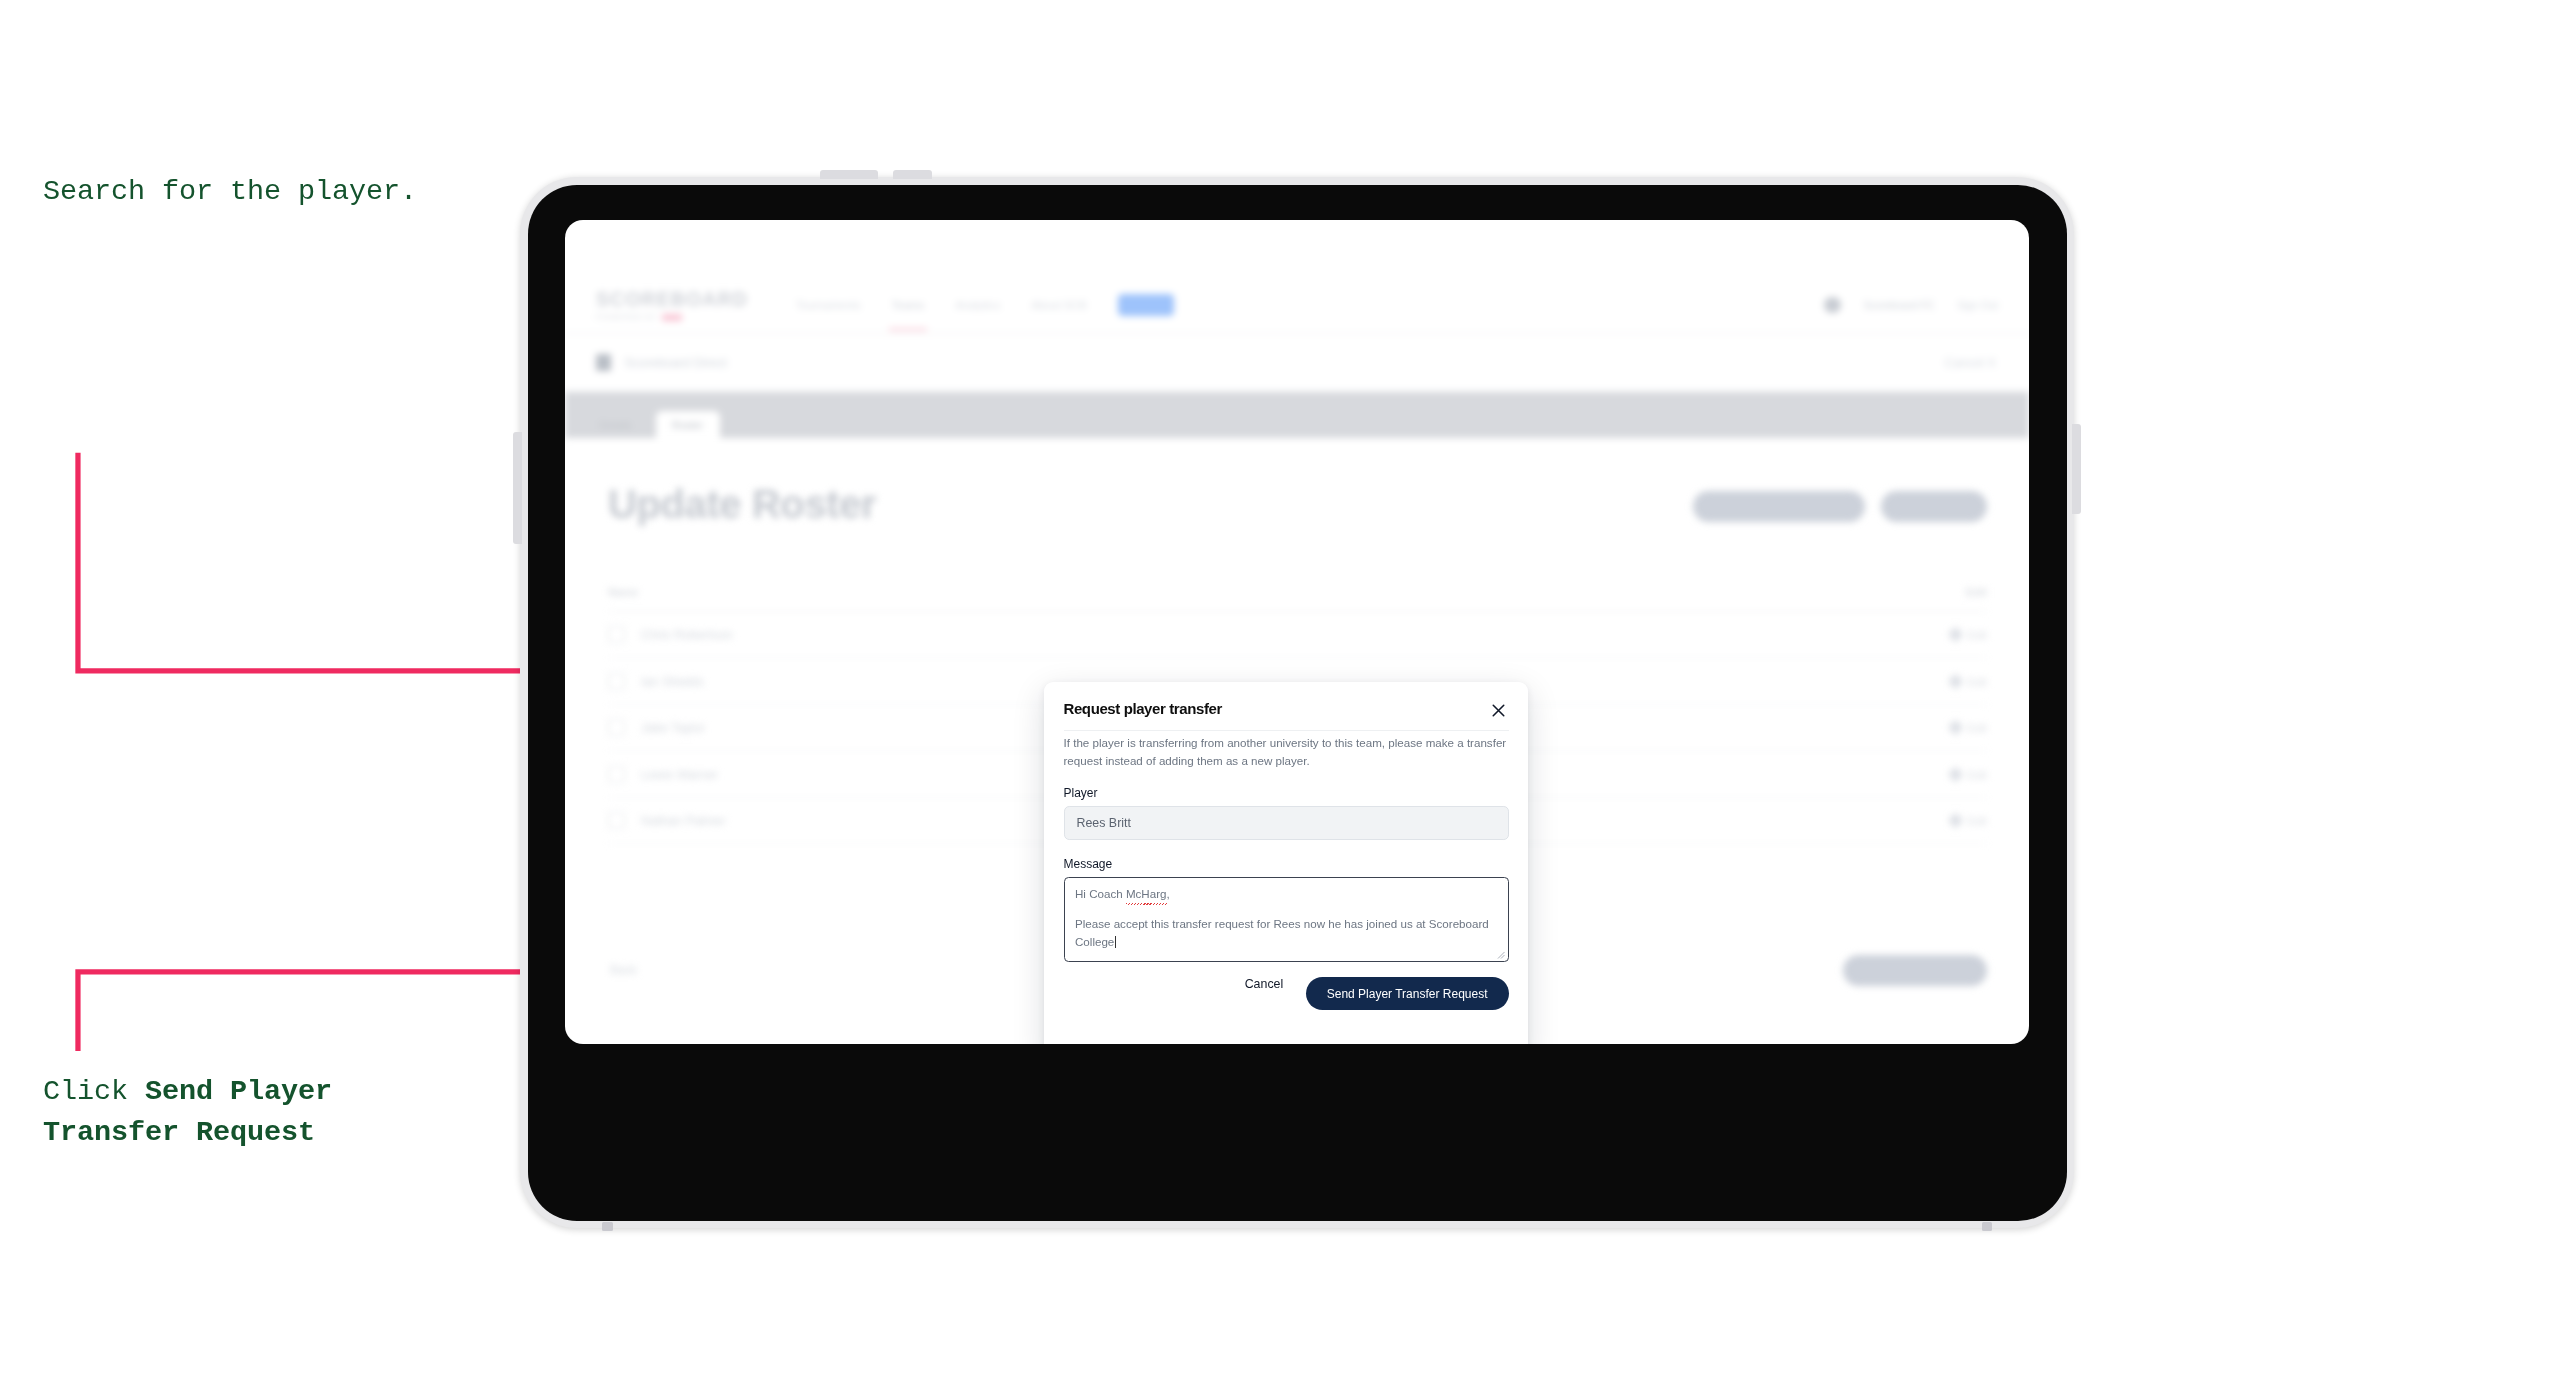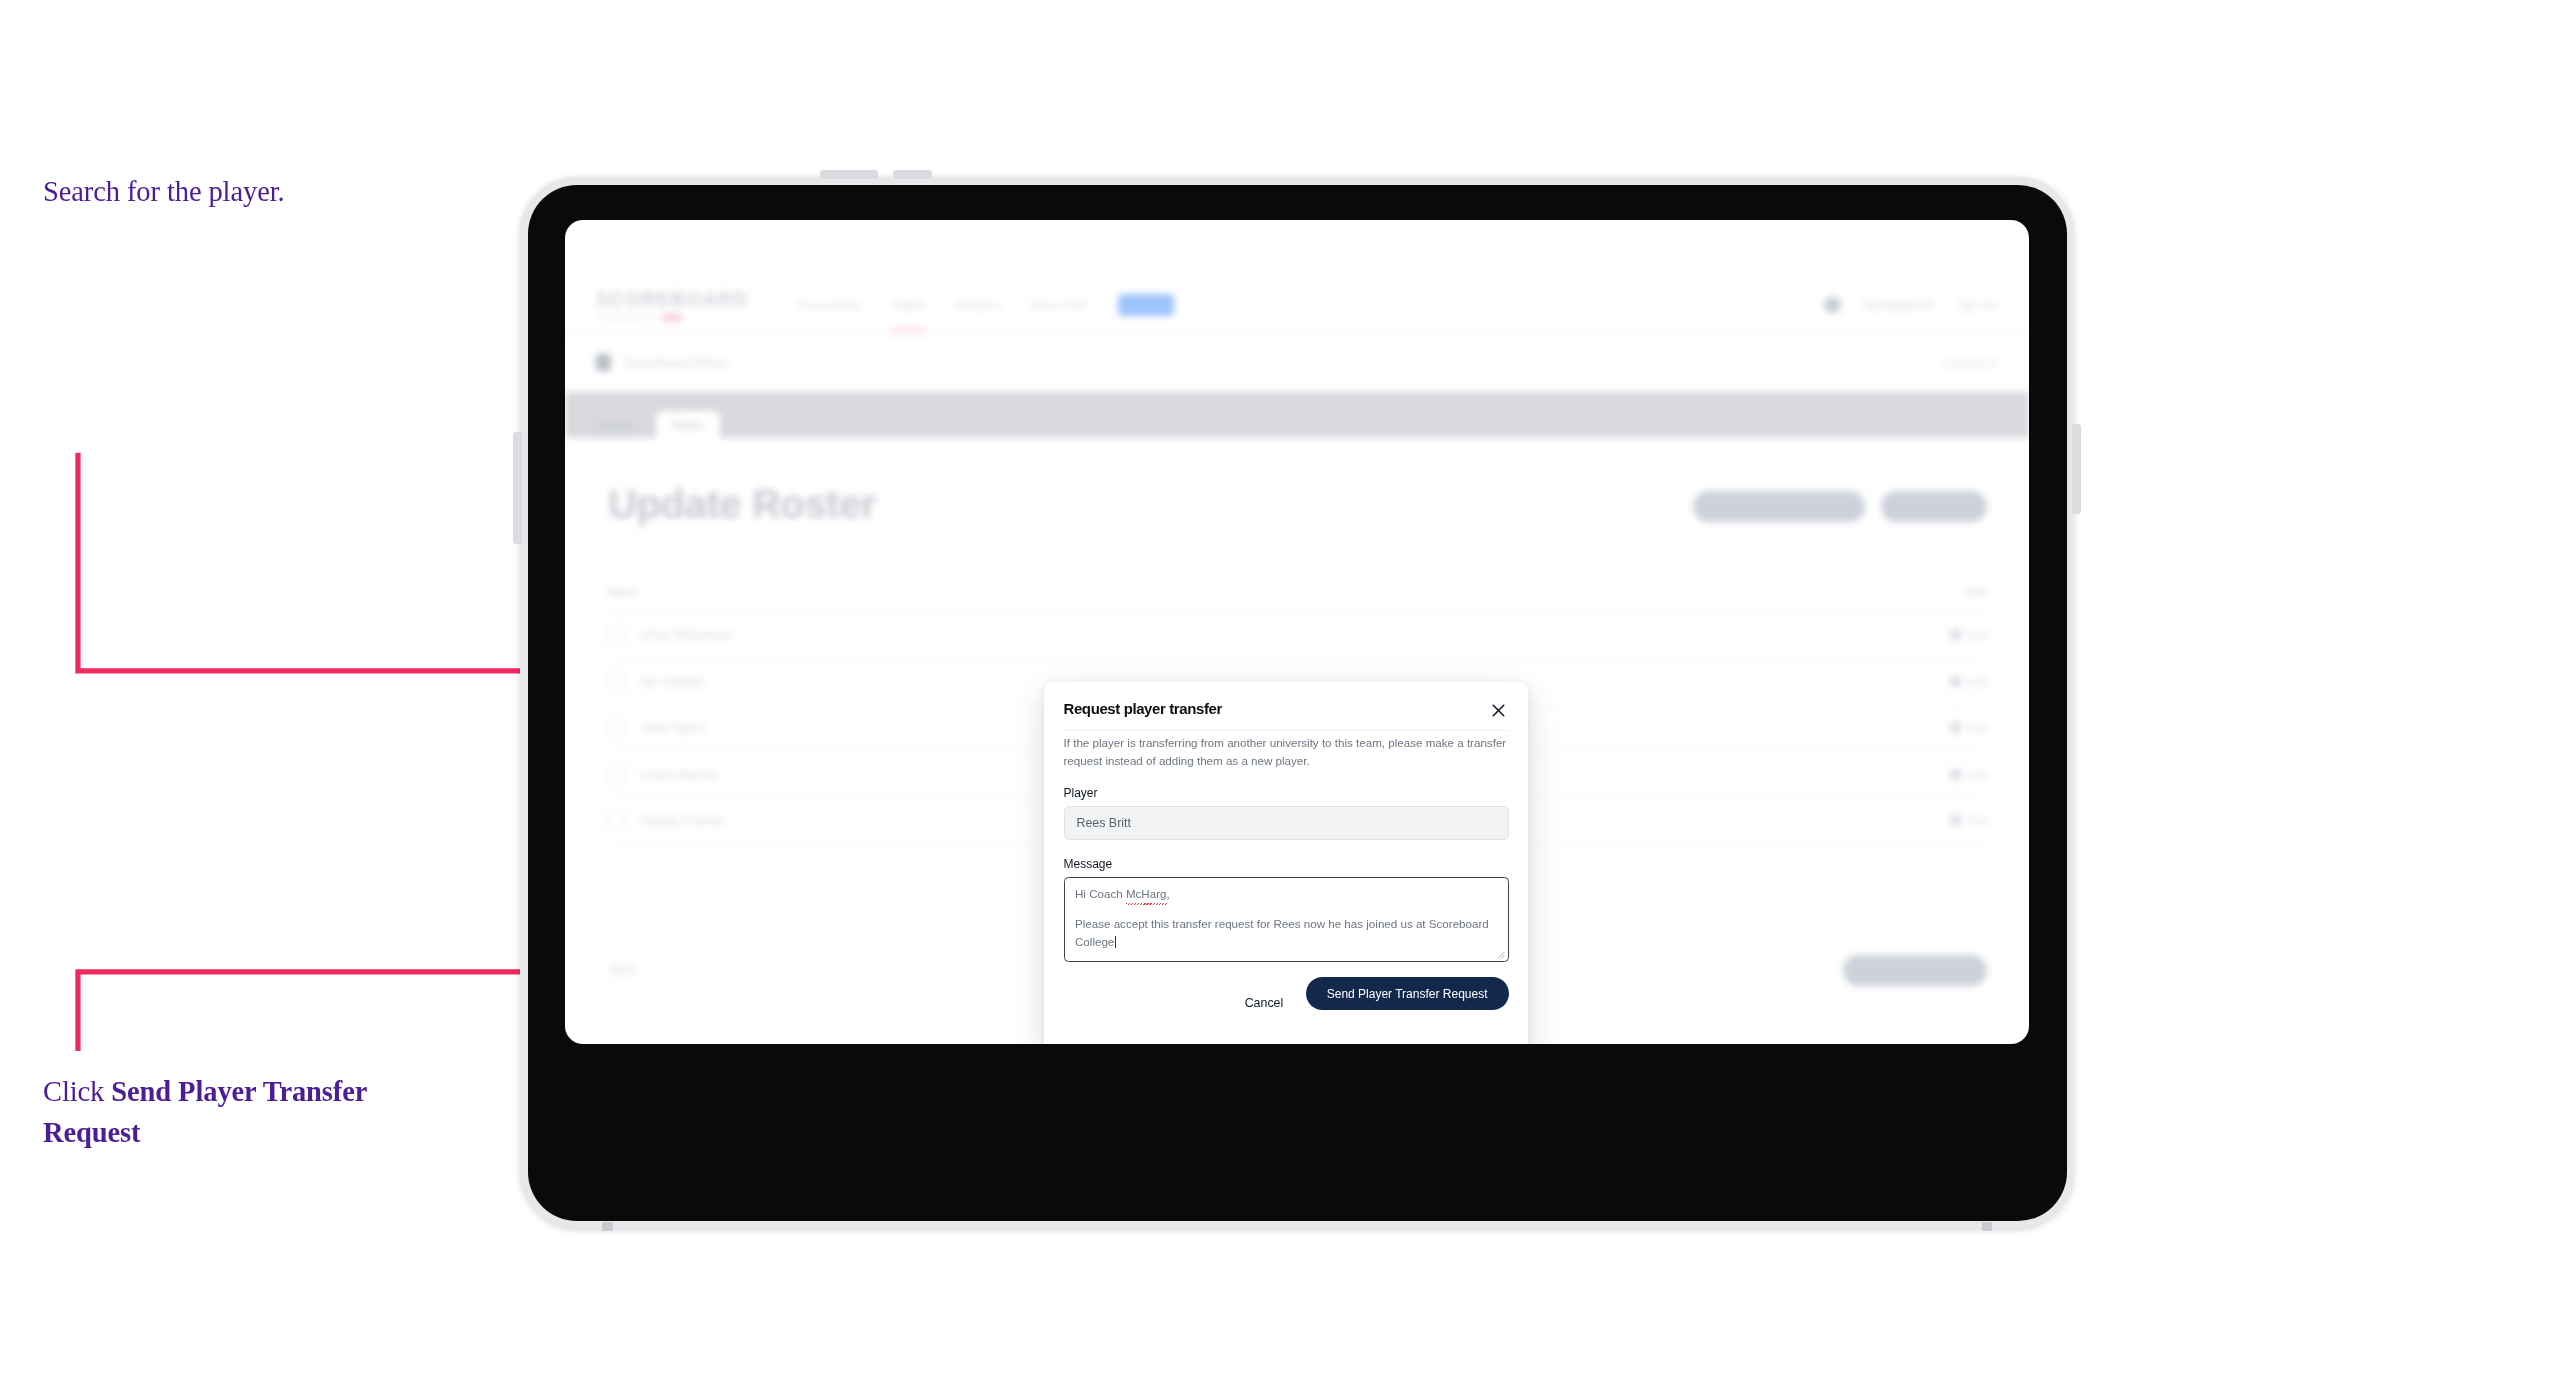--- a/index.html
+++ b/index.html
@@ -7,22 +7,22 @@
     width: 2576px; height: 1386px;
     background: #ffffff;
     font-family: "Liberation Sans", sans-serif;
     overflow: hidden;
   }
   #stage { position: relative; width: 2576px; height: 1386px; background:#fff; }
 
   
   .anno-text {
     position: absolute;
-    color: #4c1d95;
-    font-family: Liberation Serif, serif;
+    color: #14532d;
+    font-family: Liberation Mono, monospace;
     font-size: 28.5px;
     line-height: 1.42;
     letter-spacing: -0.1px;
   }
   #anno-1 { left: 43px; top: 172px; width: 464px; }
   #anno-2 { left: 43px; top: 273px; width: 419px; }
   #anno-3 { left: 43px; top: 1071px; width: 389px; font-size: 28.5px; line-height: 1.45; }
   #anno-3 .strong { font-weight: 700; }
 
   
@@ -218,21 +218,21 @@
   .squig::after {
     content:""; position:absolute; left:0; right:0; bottom:-2.2px; height:2.2px;
     background-image: repeating-linear-gradient(135deg,#e23b3b 0 1px, transparent 1px 2.2px);
   }
   .caret { display:inline-block; width:1.2px; height:12px; background:#333;
            vertical-align:-2.2px; margin-left:0.7px; }
   .resize-grip {
     position:absolute; right:2.2px; bottom:2.2px; width:9px; height:9px;
   }
   .modal-actions {
-    margin-top: 15px; display:flex; align-items:flex-end; justify-content:flex-end; gap: 22.5px;
+    margin-top: 15px; display:flex; align-items:flex-start; justify-content:flex-end; gap: 22.5px;
   }
   .btn-cancel {
     font-size: 12.4px; color:#101828; background:none; border:none;
     cursor:pointer; font-family:"Liberation Sans", sans-serif;
   }
   .btn-send {
     background:#12294d; color:#ffffff; border:none; cursor:pointer;
     border-radius: 748px; padding: 9.7px 21px;
     font-size: 12px; font-family:"Liberation Sans", sans-serif;
     white-space:nowrap;

